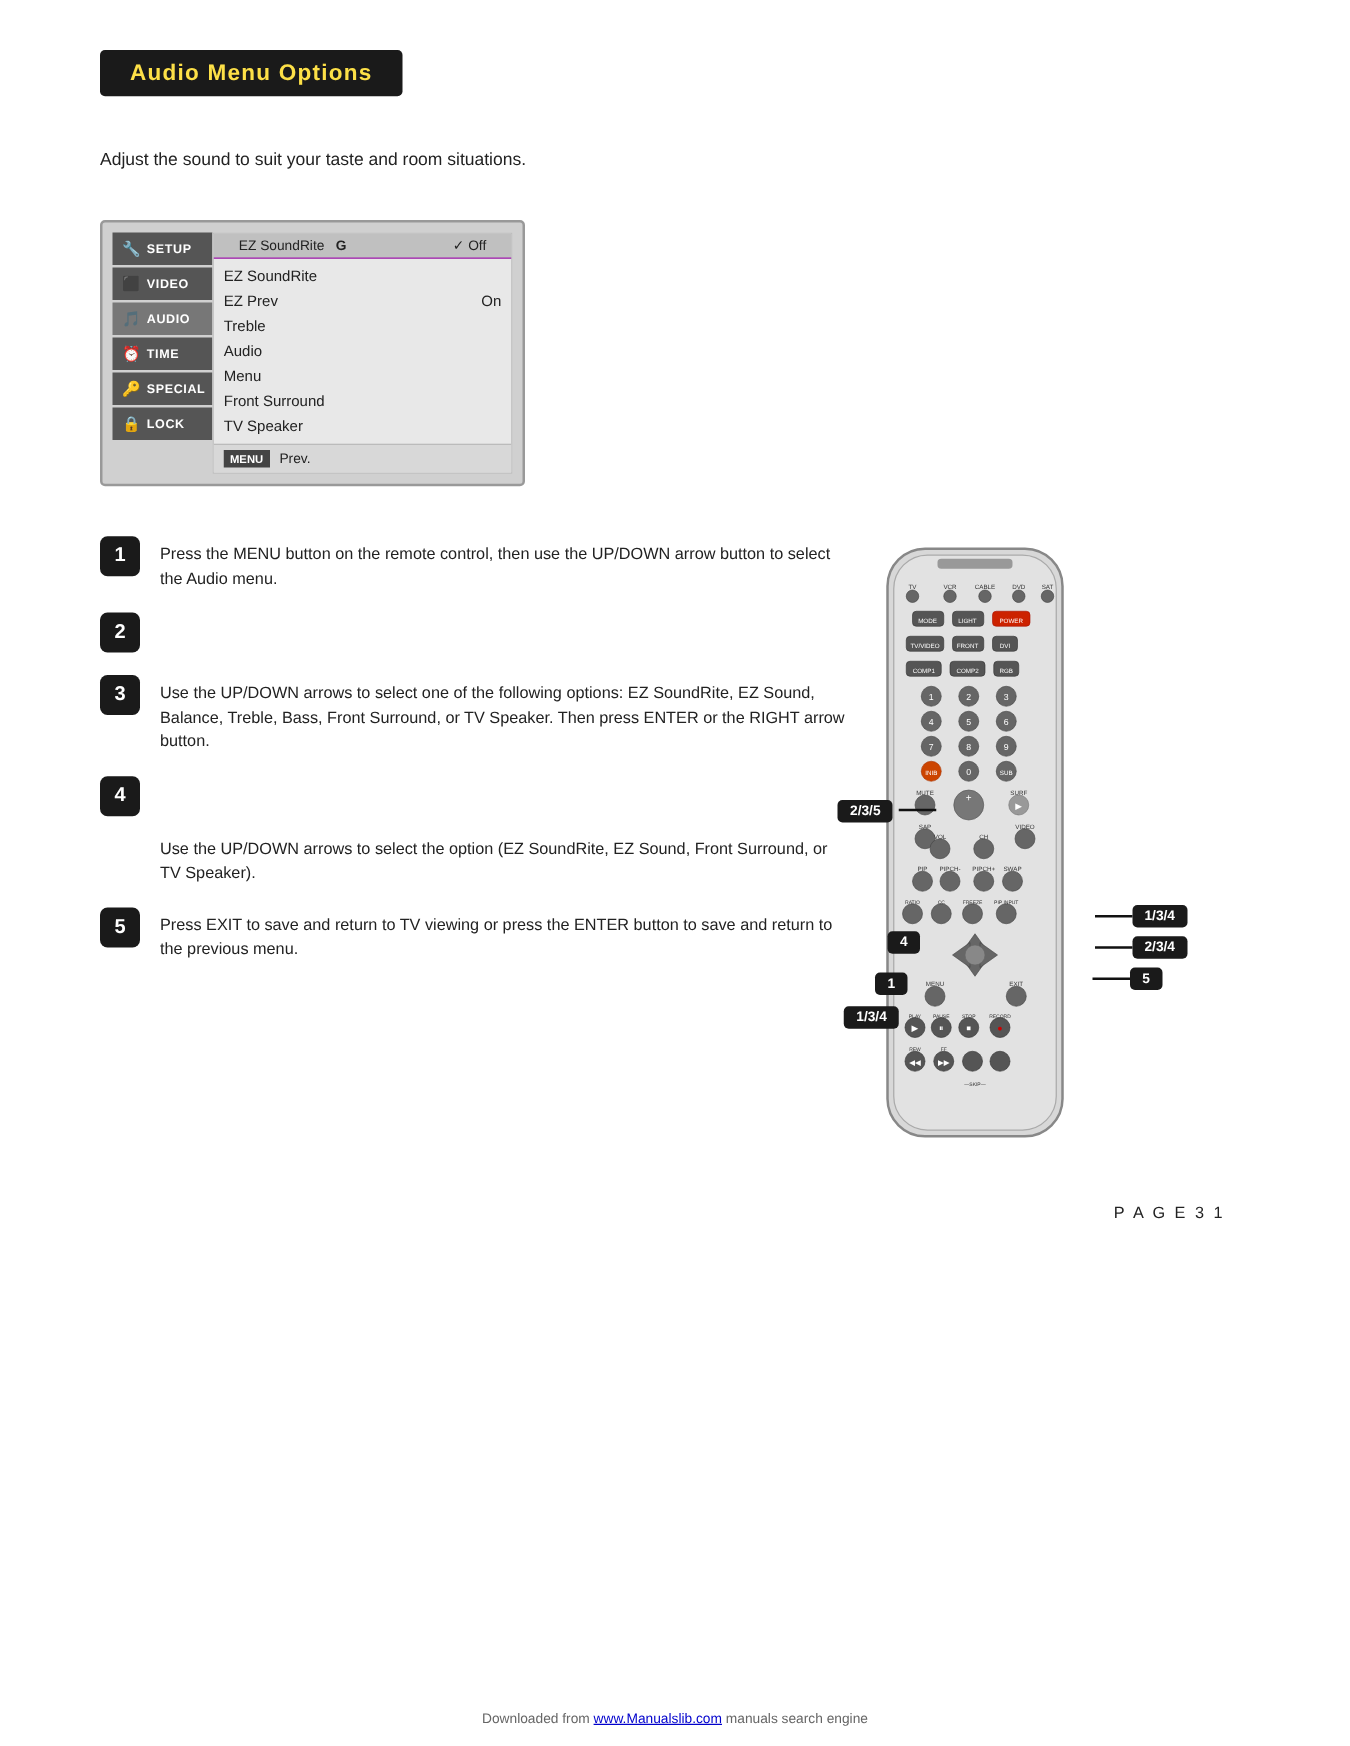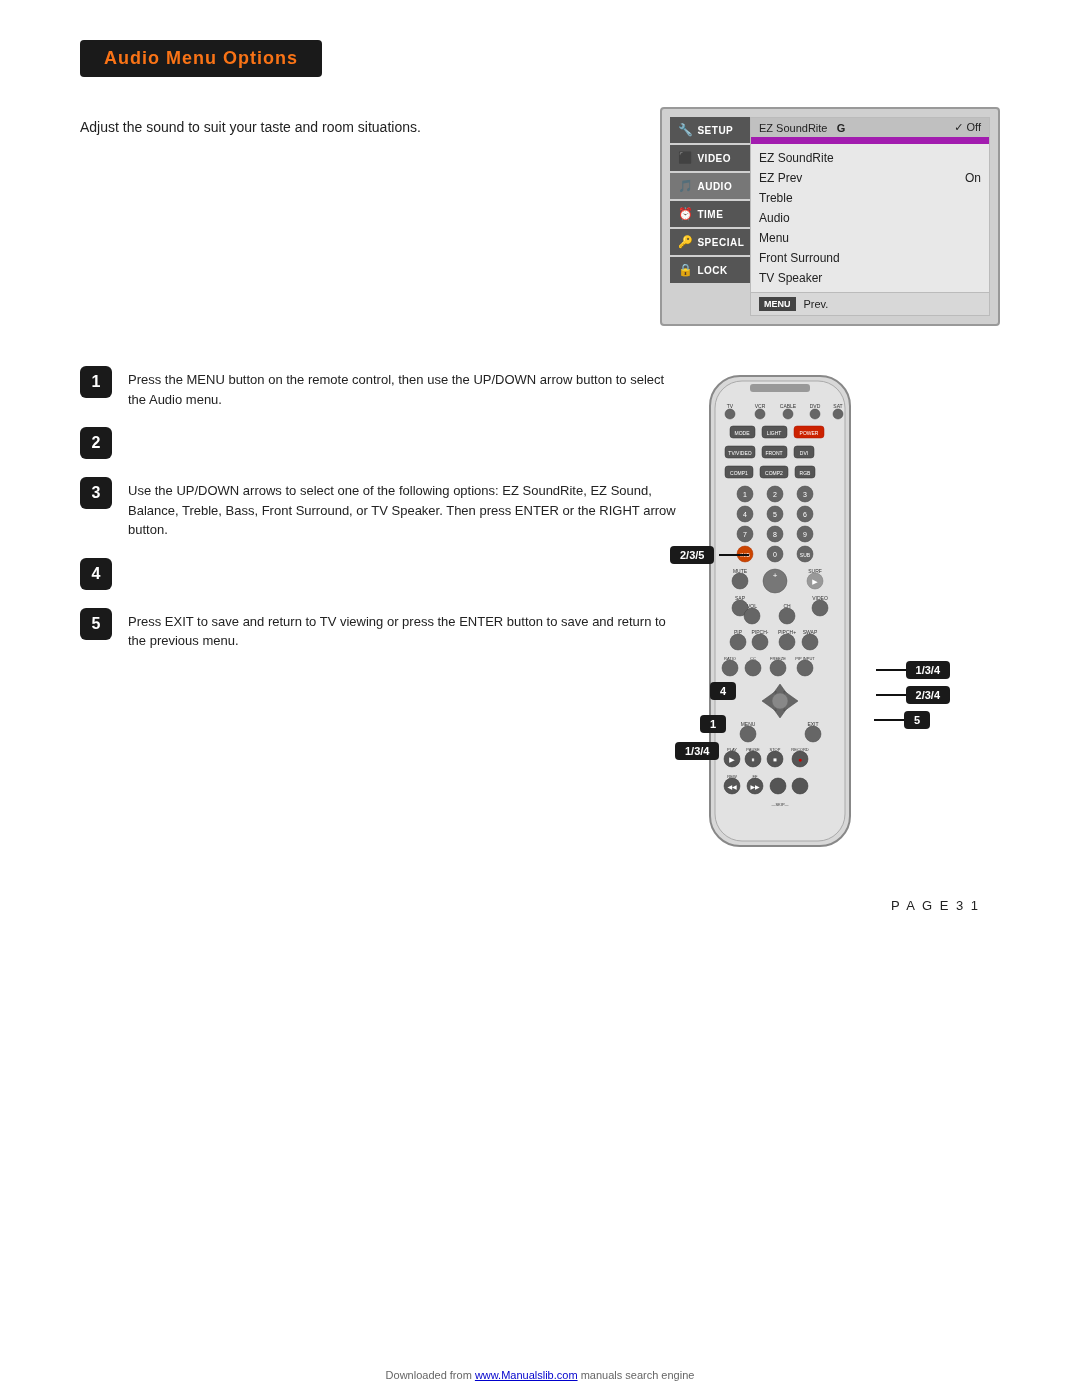--- a/index.html
+++ b/index.html
@@ -14,38 +14,39 @@
 
     .page-container {
       width: 960px;
       margin: 0 auto;
       padding: 40px 20px;
     }
 
     
     .title-box {
       background: #1a1a1a;
-      color: #f97316;
+      color: #fde047;
       display: inline-block;
       padding: 8px 24px;
       border-radius: 4px;
       margin-bottom: 30px;
     }
     .title-box span {
       font-size: 18px;
       font-weight: bold;
       letter-spacing: 1px;
     }
 
     
     .top-section {
       display: flex;
-      gap: 14px;
+      gap: 38px;
       margin-bottom: 40px;
       align-items: flex-start;
+      flex-direction: column;
     }
     .top-description {
       flex: 1;
       font-size: 14px;
       line-height: 1.5;
       padding-top: 10px;
     }
 
     
     .tv-menu {
@@ -80,22 +81,22 @@
     .tv-menu-content {
       flex: 1;
       background: #e8e8e8;
       border: 1px solid #bbb;
     }
     .tv-menu-top-bar {
       background: #c0c0c0;
       display: flex;
       justify-content: space-between;
       align-items: center;
-      padding: 3px 8px;
-      border-bottom: 7px solid #a21caf;
+      padding: 3px 20px;
+      border-bottom: 1px solid #a21caf;
       font-size: 11px;
     }
     .tv-menu-options {
       padding: 4px 0;
     }
     .tv-option-row {
       display: flex;
       justify-content: space-between;
       padding: 3px 8px;
       font-size: 12px;
@@ -300,34 +301,39 @@
         <div class="step-number">3</div>
         <div class="step-text">
           Use the UP/DOWN arrows to select one of the following options: EZ SoundRite, EZ Sound, Balance, Treble, Bass, Front Surround, or TV Speaker. Then press ENTER or the RIGHT arrow button.
         </div>
       </div>
 
       <div class="step-row" style="margin-top:18px;">
         <div class="step-number">4</div>
       </div>
 
+      <div class="step-row step-row-4b" style="margin-top:12px; margin-left:48px;">
+        <div class="step-text">
+          Use the UP/DOWN arrows to select the option (EZ SoundRite, EZ Sound, Front Surround, or TV Speaker).
+        </div>
+      </div>
 
       <div class="step-row" style="margin-top:18px;">
         <div class="step-number">5</div>
         <div class="step-text">
           Press EXIT to save and return to TV viewing or press the ENTER button to save and return to the previous menu.
         </div>
       </div>
     </div>
 
     <div class="remote-column">
       <div style="position:relative; display:inline-block;">
 
         
-        <div style="position:absolute; left:-10px; top:179px; z-index:10;">
+        <div style="position:absolute; left:-10px; top:210px; z-index:10;">
           <span class="callout-box">2/3/5</span>
           <span style="display:inline-block; width:30px; height:2px; background:#111; vertical-align:middle;"></span>
         </div>
 
         
         <div style="position:absolute; right:-70px; top:295px; z-index:10; display:flex; align-items:center;">
           <span style="display:inline-block; width:30px; height:2px; background:#111; vertical-align:middle;"></span>
           <span class="callout-box">1/3/4</span>
         </div>
 

